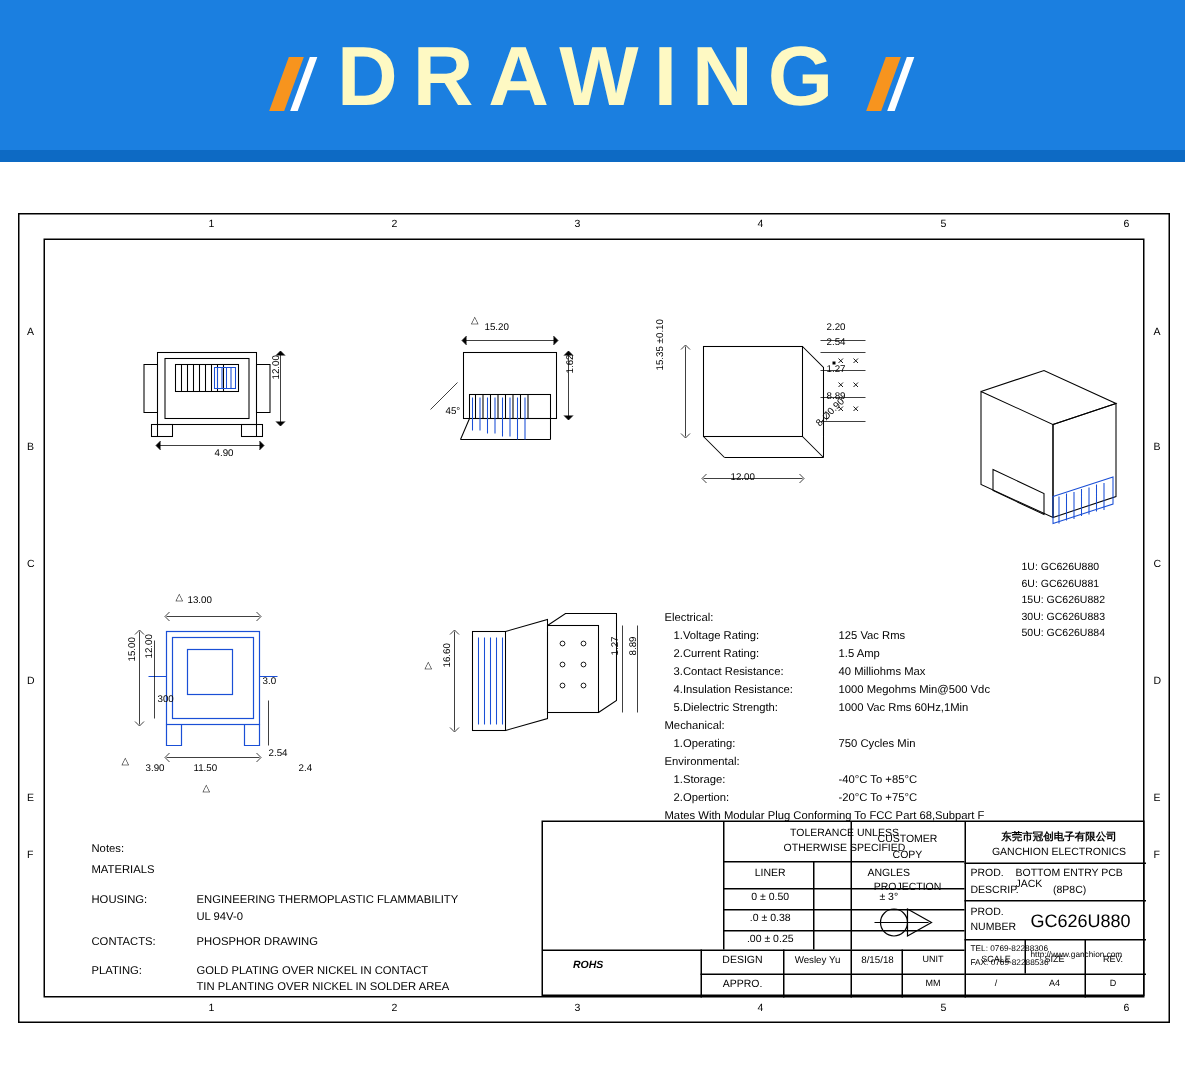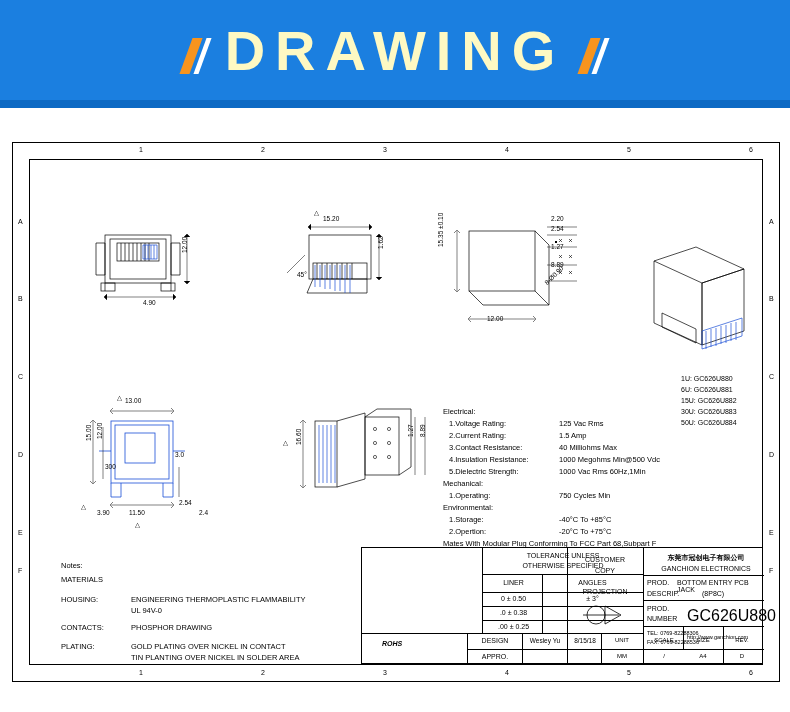--- a/index.html
+++ b/index.html
@@ -398,21 +398,21 @@
     <div class="cell company-cn" style="left:290px;top:5px;width:108px;text-align:center;">东莞市冠创电子有限公司</div>
     <div class="cell company-en" style="left:290px;top:17px;width:108px;text-align:center;">GANCHION ELECTRONICS</div>
 
     <div class="cell" style="left:285px;top:31px;">PROD.</div>
     <div class="cell" style="left:315px;top:31px;">BOTTOM ENTRY PCB JACK</div>
     <div class="cell" style="left:285px;top:42px;">DESCRIP.</div>
     <div class="cell" style="left:340px;top:42px;">(8P8C)</div>
 
     <div class="cell" style="left:285px;top:57px;">PROD.</div>
     <div class="cell" style="left:285px;top:67px;">NUMBER</div>
-    <div class="cell" style="left:325px;top:59px;font-size:16px;">GC626U880</div>
+    <div class="cell" style="left:325px;top:59px;font-size:12px;">GC626U880</div>
 
     <div class="cell" style="left:285px;top:82px;font-size:5.5px;">TEL: 0769-82288306</div>
     <div class="cell" style="left:285px;top:91px;font-size:5.5px;">FAX: 0769-82288536</div>
     <div class="cell" style="left:325px;top:86px;font-size:5.5px;">http://www.ganchion.com</div>
 
     <div class="cell rohs" style="left:20px;top:92px;">ROHS</div>
 
     <div class="ln" style="left:105px;top:85px;width:1px;height:32px;"></div>
     <div class="ln" style="left:160px;top:85px;width:1px;height:32px;"></div>
     <div class="ln" style="left:205px;top:85px;width:1px;height:32px;"></div>

